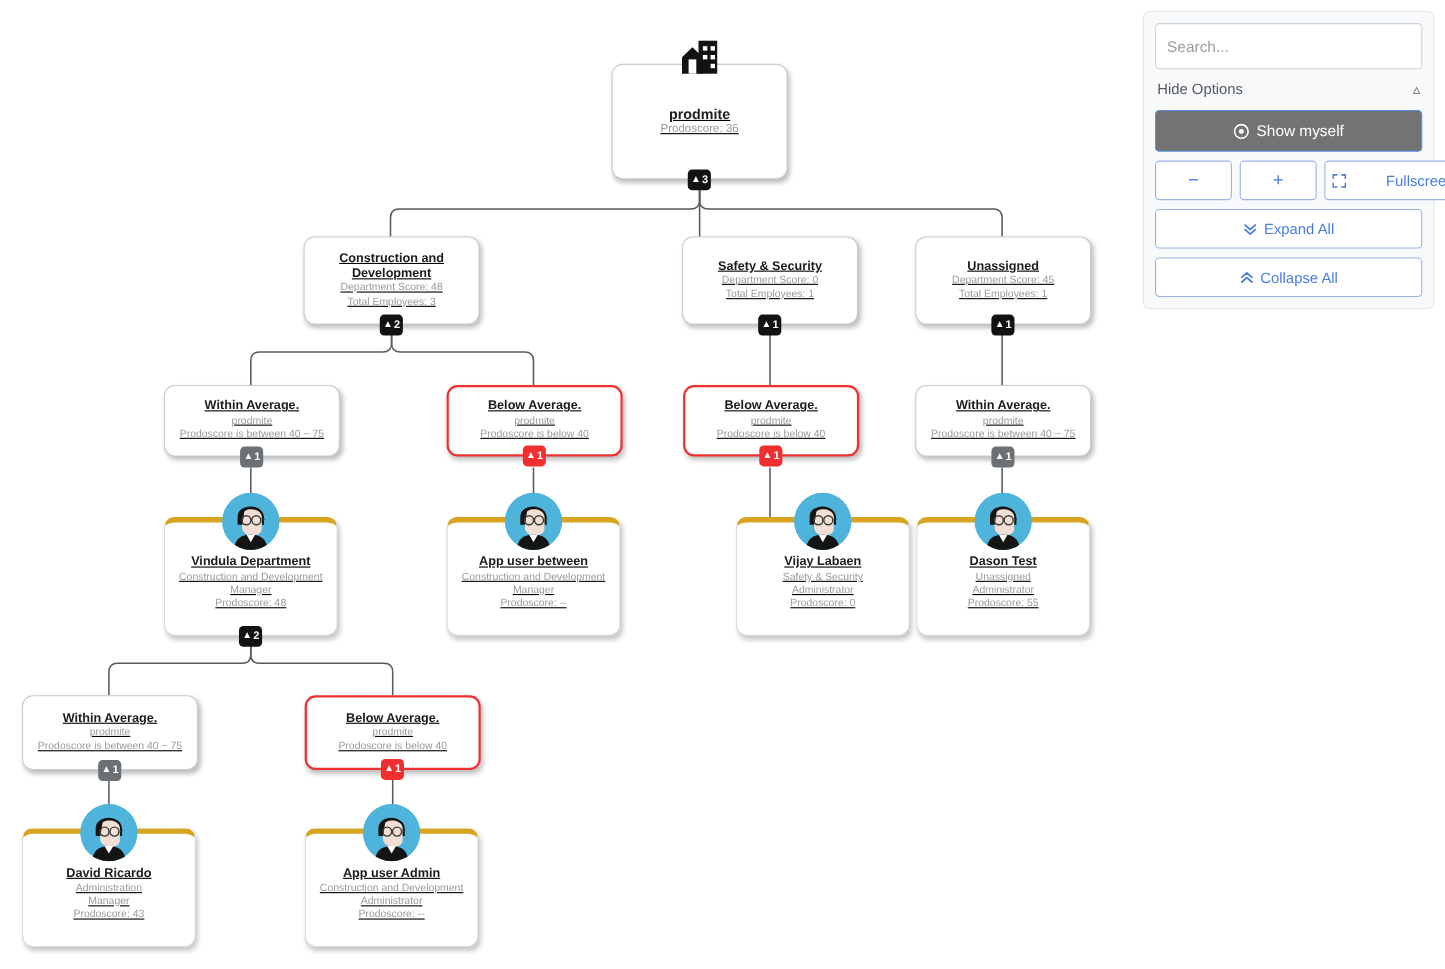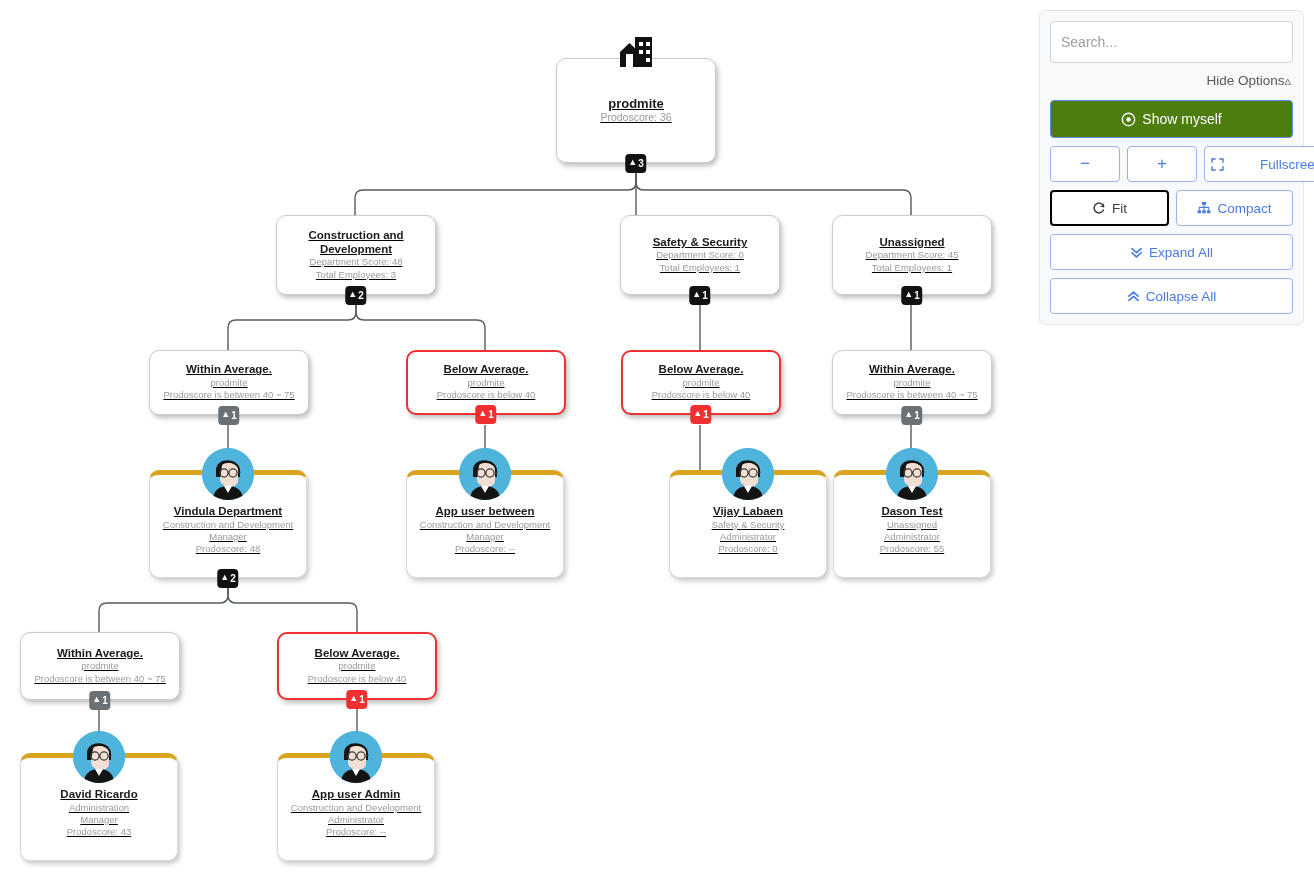--- a/index.html
+++ b/index.html
@@ -86,34 +86,34 @@
     padding: 10px; display: flex; flex-direction: column; gap: 8px;
   }
   #search {
     width: 100%; height: 42px; padding: 0 10px;
     border: 1px solid #ced4da; border-radius: 4px;
     background: #ffffff; font-size: 14px; color: #6c757d;
     font-family: "Liberation Sans", sans-serif; outline: none;
   }
   #search::placeholder { color: #9aa0a6; }
   .hide-row {
-    display: flex; align-items: center; justify-content: flex-end;
+    display: flex; align-items: center; justify-content: space-between;
     padding: 2px 2px 4px 2px; cursor: pointer;
   }
   .hide-row span.lbl { font-size: 13.5px; color: #55595d; }
   .hide-row span.caret { font-size: 13px; color: #55595d; }
 
   .btn {
     display: flex; align-items: center; justify-content: center; gap: 6px;
     height: 36px; border-radius: 4px;
     border: 1px solid #9ab4e8; background: #ffffff;
     color: #4a7ce0; font-size: 13.5px; cursor: pointer;
     font-family: "Liberation Sans", sans-serif; white-space: nowrap;
   }
-  .btn.primary { background: #4d7c0f; border-color: #5c8ee8; color: #ffffff; height: 38px; font-size: 14px; }
+  .btn.primary { background: #737373; border-color: #5c8ee8; color: #ffffff; height: 38px; font-size: 14px; }
   .btn.focused { border: 2.4px solid #000000; color: #3d3d3d; }
   .row2 { display: flex; gap: 7px; }
   .row2 .btn { flex: 1 1 0; }
   .row2.zoomrow .btn.zoom { flex: 0 0 70px; font-size: 17px; }
   .row2.zoomrow .btn.full { flex: 1 1 auto; gap: 36px; }
   .icn { display: inline-flex; align-items: center; }
 </style>
 </head>
 <body>
 
@@ -420,43 +420,20 @@
       <button class="btn full">
         <span class="icn">
           <svg width="13" height="13" viewBox="0 0 16 16">
             <path d="M1.2 5.2 V1.2 H5.2 M10.8 1.2 H14.8 V5.2 M14.8 10.8 V14.8 H10.8 M5.2 14.8 H1.2 V10.8" fill="none" stroke="#4a7ce0" stroke-width="1.7" stroke-linecap="round"></path>
           </svg>
         </span>
         <span>Fullscreen</span>
       </button>
     </div>
 
-    <div class="row2">
-      <button class="btn focused">
-        <span class="icn">
-          <svg width="14" height="14" viewBox="0 0 16 16">
-            <path d="M13.4 6.6 A5.6 5.6 0 1 0 13.1 10.2" fill="none" stroke="#3d3d3d" stroke-width="1.7" stroke-linecap="round"></path>
-            <path d="M13.8 2.6 L13.8 6.9 L9.6 6.9 Z" fill="#3d3d3d"></path>
-          </svg>
-        </span>
-        <span>Fit</span>
-      </button>
-      <button class="btn">
-        <span class="icn">
-          <svg width="14" height="14" viewBox="0 0 16 16">
-            <rect x="5.6" y="1" width="4.8" height="3.4" fill="#4a7ce0"></rect>
-            <rect x="0.6" y="10.6" width="4" height="3.4" fill="#4a7ce0"></rect>
-            <rect x="6" y="10.6" width="4" height="3.4" fill="#4a7ce0"></rect>
-            <rect x="11.4" y="10.6" width="4" height="3.4" fill="#4a7ce0"></rect>
-            <path d="M8 4.4 V7.3 M2.6 10.6 V7.3 H13.4 V10.6 M8 7.3 V10.6" fill="none" stroke="#4a7ce0" stroke-width="1.2"></path>
-          </svg>
-        </span>
-        <span>Compact</span>
-      </button>
-    </div>
 
     <button class="btn">
       <span class="icn">
         <svg width="13" height="13" viewBox="0 0 16 16">
           <path d="M2.4 3.2 L8 8.2 L13.6 3.2 M2.4 8.4 L8 13.4 L13.6 8.4" fill="none" stroke="#4a7ce0" stroke-width="2" stroke-linecap="round" stroke-linejoin="round"></path>
         </svg>
       </span>
       <span>Expand All</span>
     </button>
 

